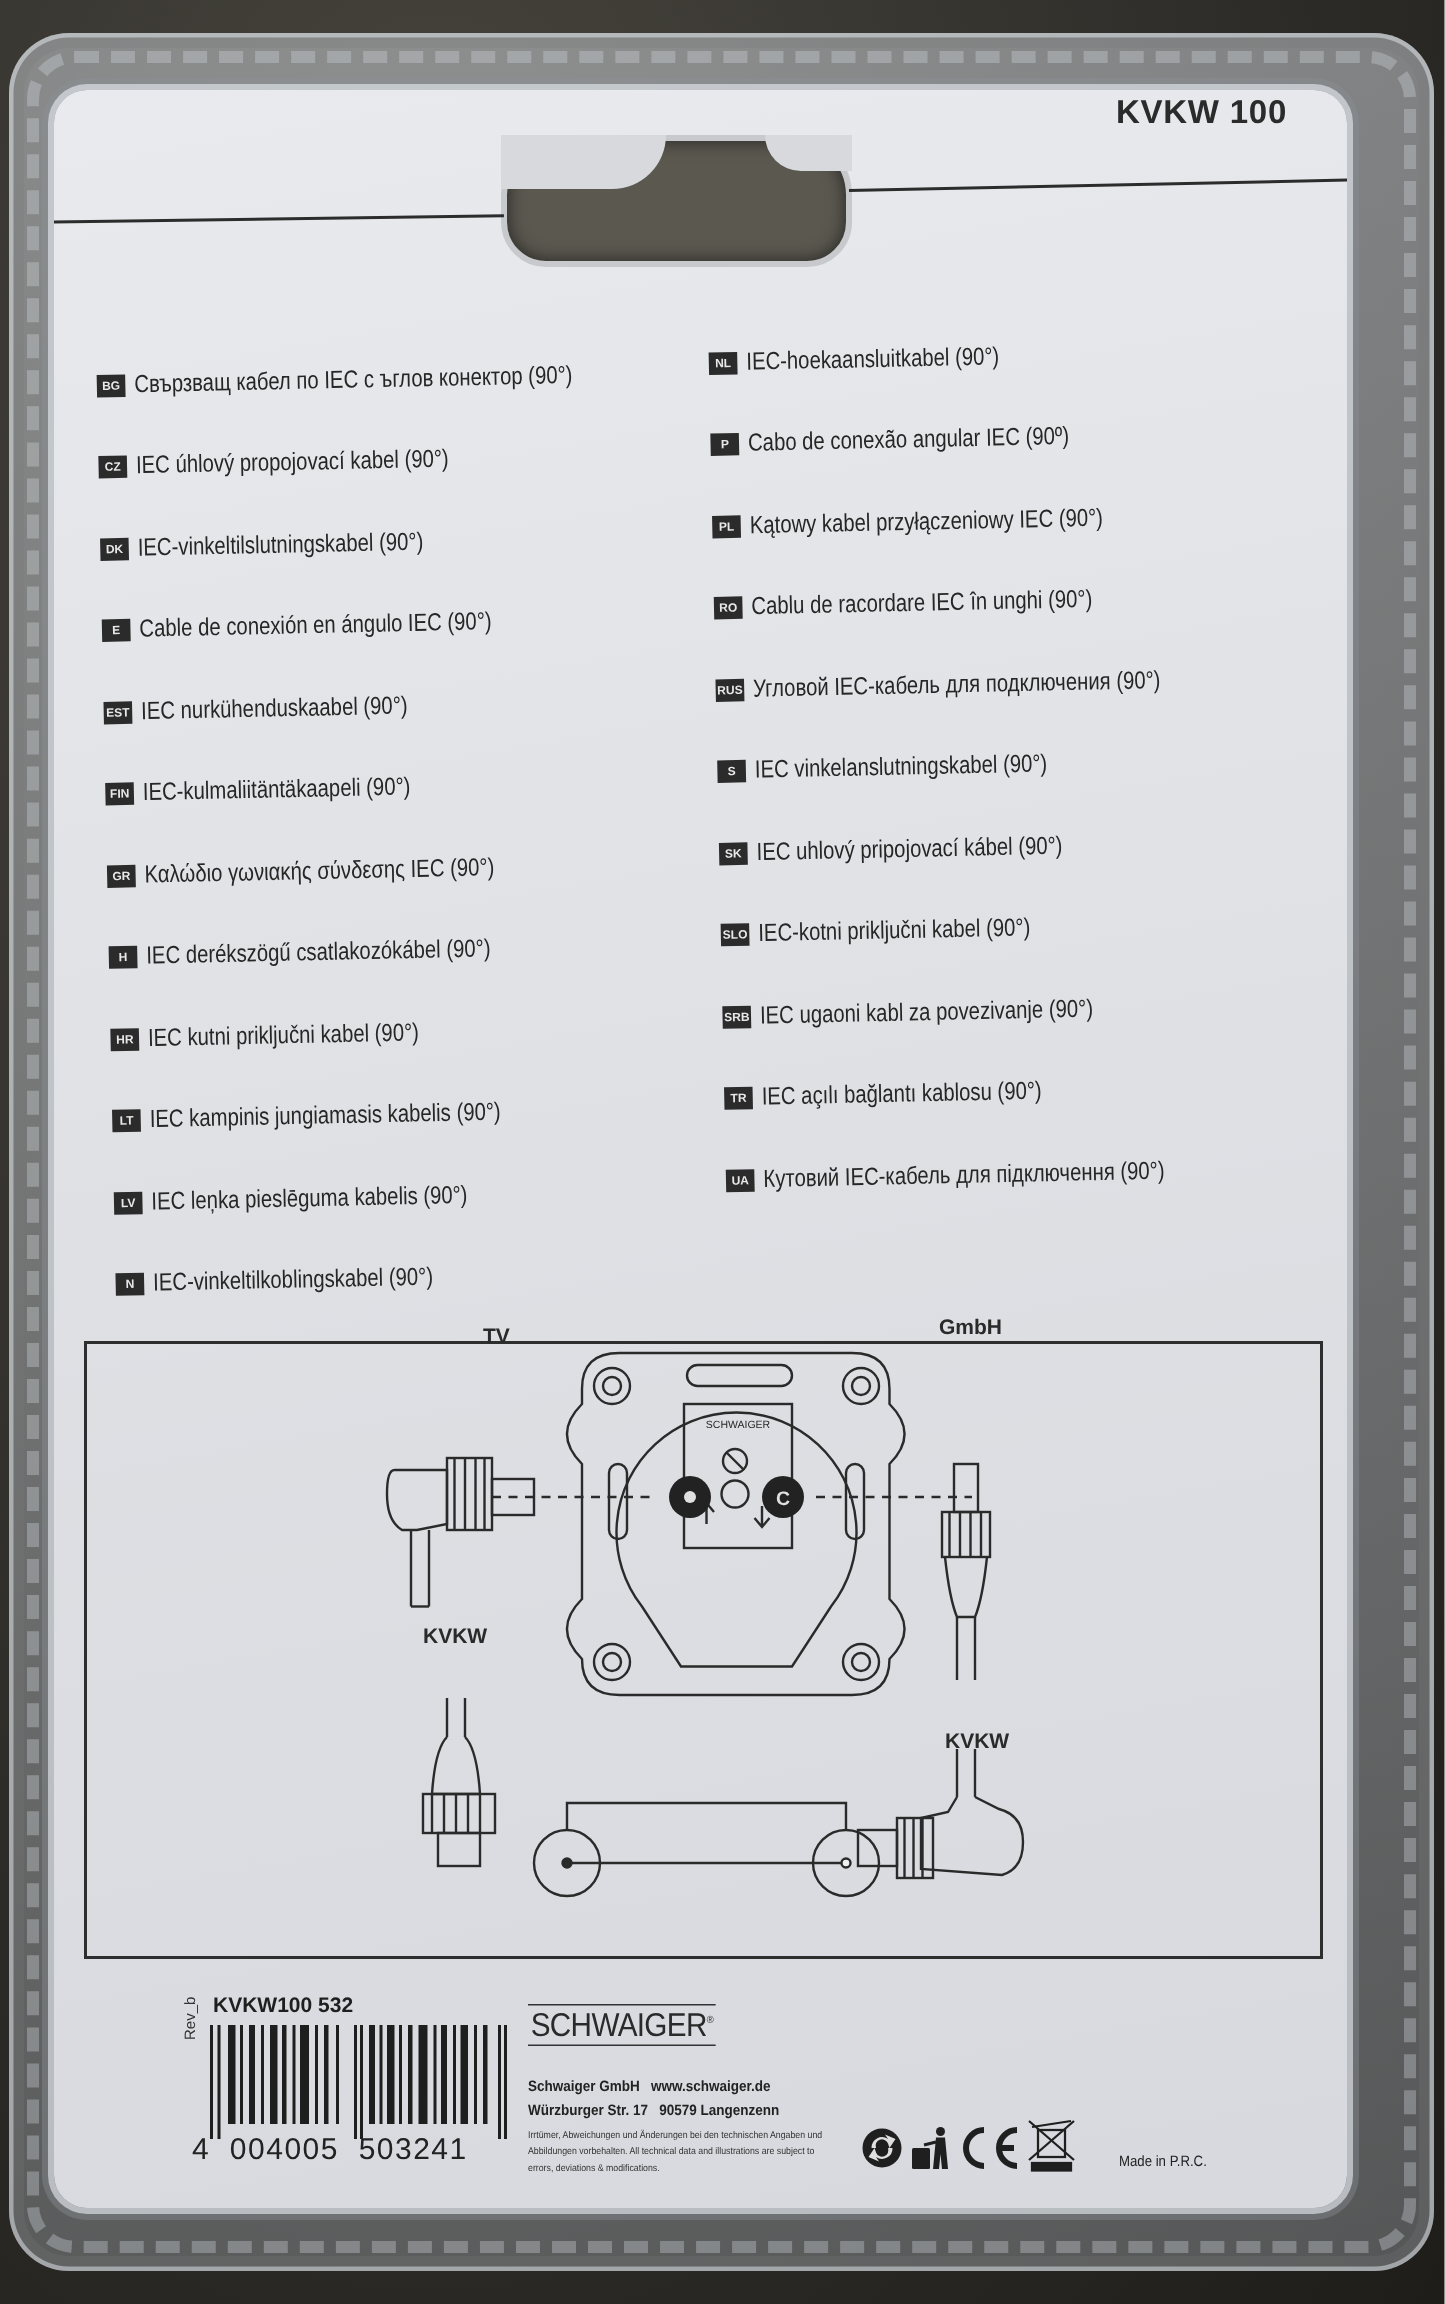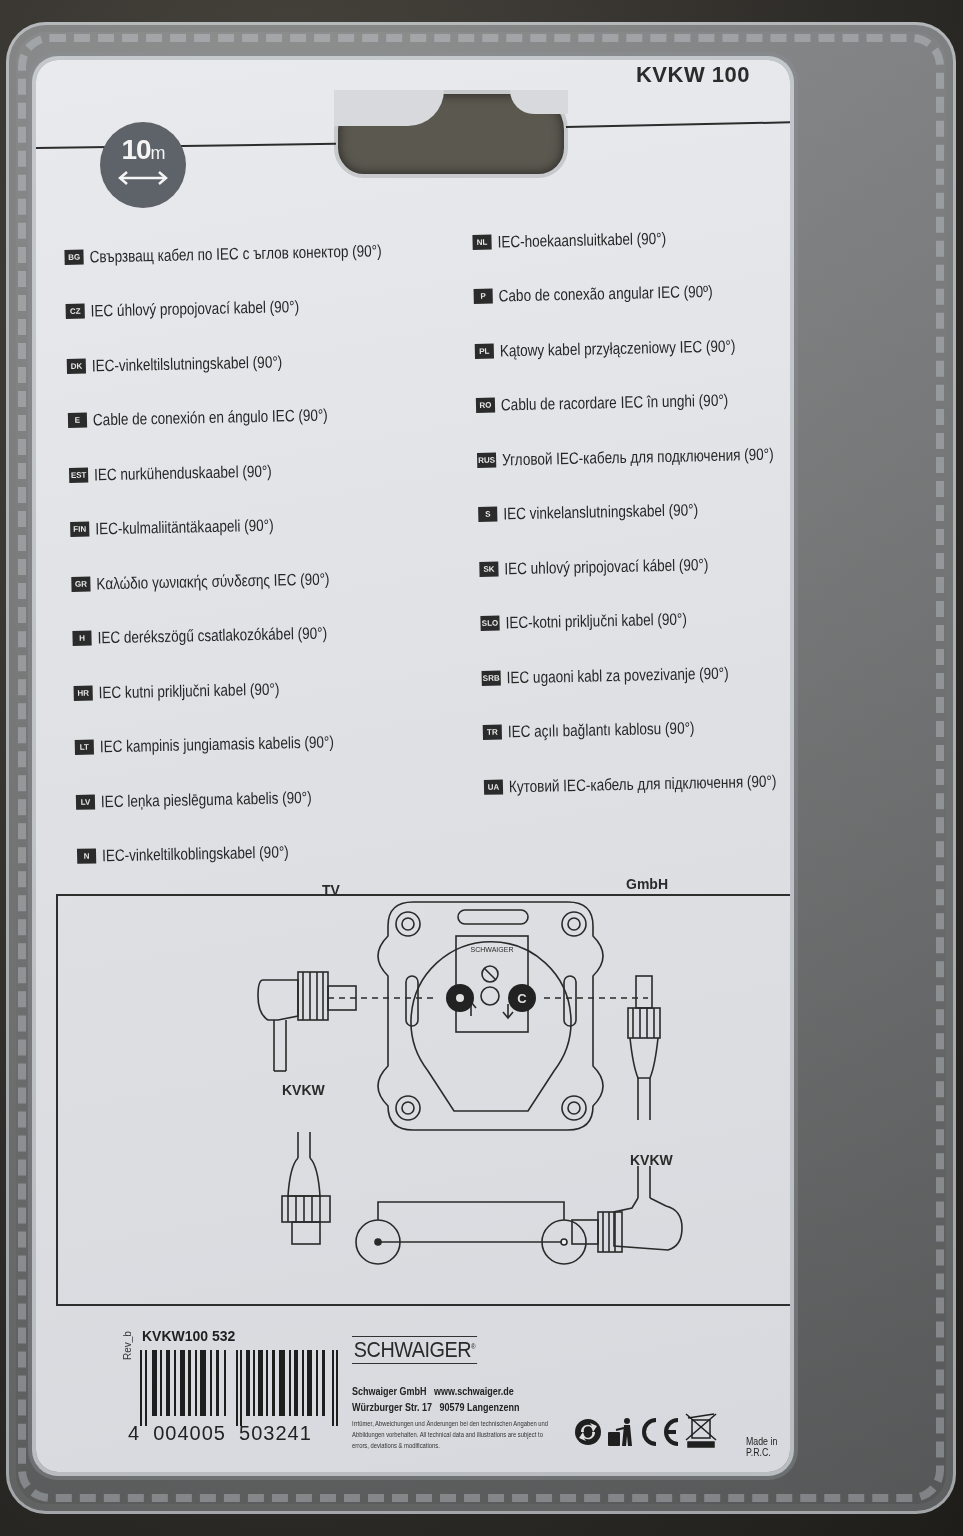--- a/index.html
+++ b/index.html
@@ -14,21 +14,21 @@
     background: linear-gradient(180deg, rgba(200,205,210,0.55), rgba(150,155,160,0.45));
     box-shadow: inset 0 0 0 3px rgba(230,235,240,0.5), inset 0 0 0 10px rgba(120,120,120,0.25);
   }
   .blister-ridge {
     position:absolute; left:18px; top:34px; width:926px; height:1468px;
     border-radius:32px;
     border:8px dashed rgba(210,215,220,0.35);
     box-sizing:border-box;
   }
   .card {
-    position:absolute; left:36px; top:60px; width:754px; height:1412px;
+    position:absolute; left:36px; top:60px; width:862px; height:1412px;
     border-radius:22px;
     background: linear-gradient(170deg, #e9eaed 0%, #dfe0e4 50%, #d8d9de 100%);
     box-shadow: 0 0 0 4px rgba(235,240,245,0.6), 0 0 0 8px rgba(140,145,150,0.4);
     overflow:hidden;
   }
   .hang-hole {
     position:absolute; left:298px; top:30px; width:234px; height:88px;
     background:#5b5850; border:4px solid #c8c9cc; box-sizing:border-box;
     border-radius:40px 40px 30px 30px;
     box-shadow: inset 0 0 12px rgba(0,0,0,0.6);
@@ -104,28 +104,20 @@
 
 <div class="blister"></div>
 <div class="blister-ridge"></div>
 
 <div class="card">
   <div class="hang-hole"></div>
   <div class="rule-left"></div>
   <div class="rule-right"></div>
   <div class="model-top">KVKW 100</div>
 
-  <div class="badge">
-    <div class="num"><span>10</span><span class="unit">m</span></div>
-    <svg class="arrow" viewBox="0 0 54 16">
-      <line x1="5" y1="8" x2="49" y2="8" stroke="#f4f4f4" stroke-width="2.5"></line>
-      <polyline points="11,2 4,8 11,14" fill="none" stroke="#f4f4f4" stroke-width="2.5"></polyline>
-      <polyline points="43,2 50,8 43,14" fill="none" stroke="#f4f4f4" stroke-width="2.5"></polyline>
-    </svg>
-  </div>
 
   <div class="lang-list left" id="langLeft">
       <div class="lang-item">
         <span class="lang-code">BG</span>
         <span class="lang-text">Свързващ кабел по IEC с ъглов конектор (90°)</span>
       </div>
       <div class="lang-item">
         <span class="lang-code">CZ</span>
         <span class="lang-text">IEC úhlový propojovací kabel (90°)</span>
       </div>

